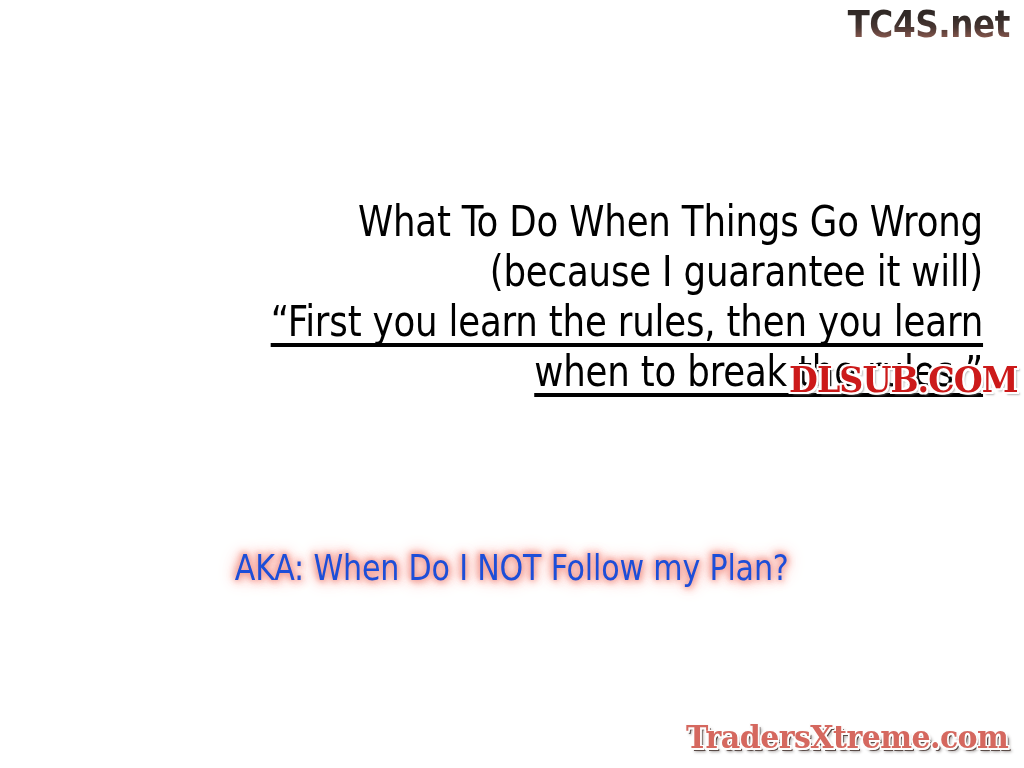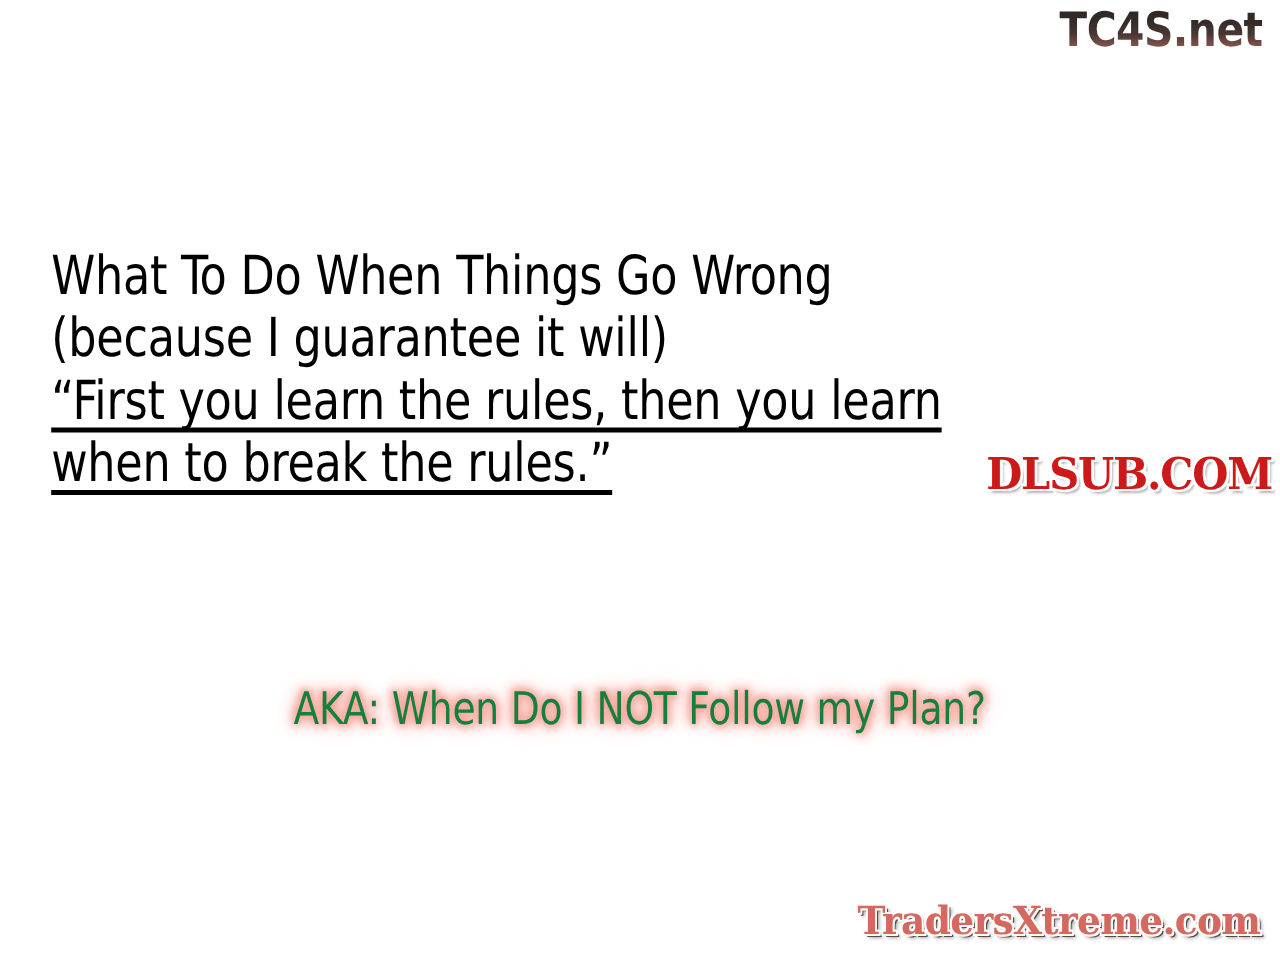--- a/index.html
+++ b/index.html
@@ -49,21 +49,21 @@
     user-select: none;
     white-space: nowrap;
   }
 
   
   .headline {
     position: absolute;
     left: 0;
     right: 0;
     top: 196px;
-    text-align: left;
+    text-align: right;
     color: #000000;
     font-family: "DejaVu Sans Condensed", "Liberation Sans Narrow", "Liberation Sans", sans-serif;
     font-size: 43px;
     line-height: 50px;
     font-weight: 400;
     letter-spacing: -0.2px;
   }
   .headline .hl-line {
     display: block;
     white-space: nowrap;
@@ -114,21 +114,21 @@
   .aka {
     position: absolute;
     left: 0;
     right: 0;
     top: 546px;
     text-align: center;
     font-family: "DejaVu Sans Condensed", "Liberation Sans Narrow", "Liberation Sans", sans-serif;
     font-size: 36px;
     line-height: 44px;
     font-weight: 400;
-    color: #15803d;
+    color: #1d4ed8;
     letter-spacing: -0.2px;
     white-space: nowrap;
   }
   .aka .aka-text {
     display: inline-block;
     transform: scaleX(0.93);
     text-shadow:
        0 0 6px #f29d94,
        0 0 10px #f4a79f,
        0 0 16px #f6b3ab,

